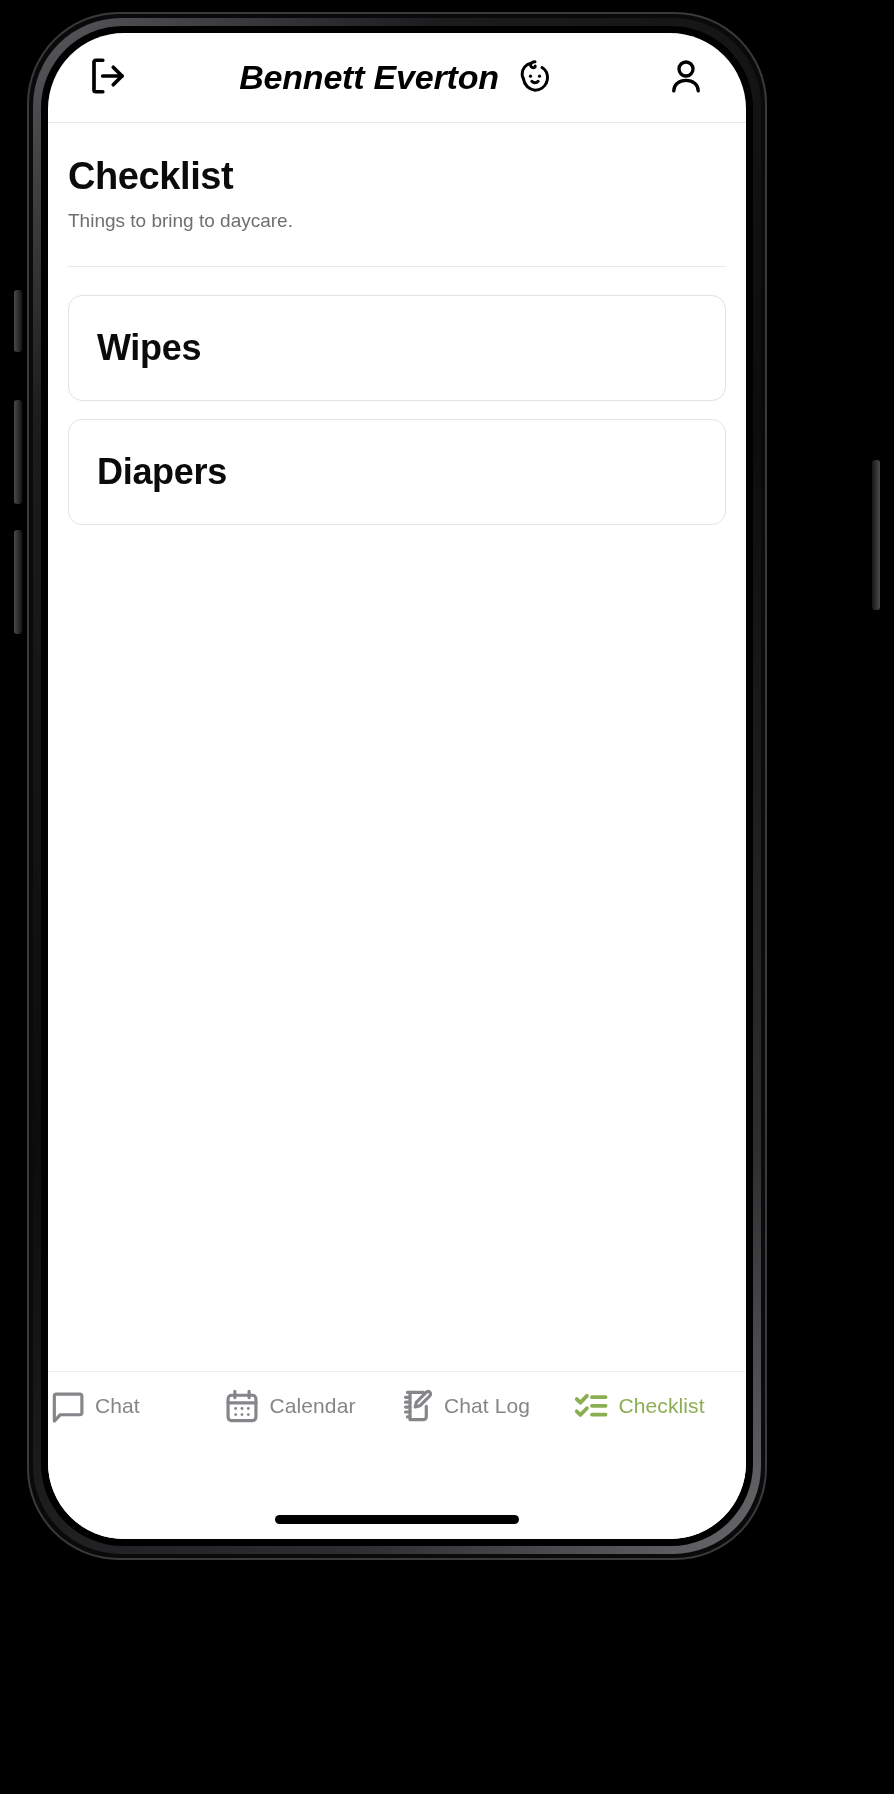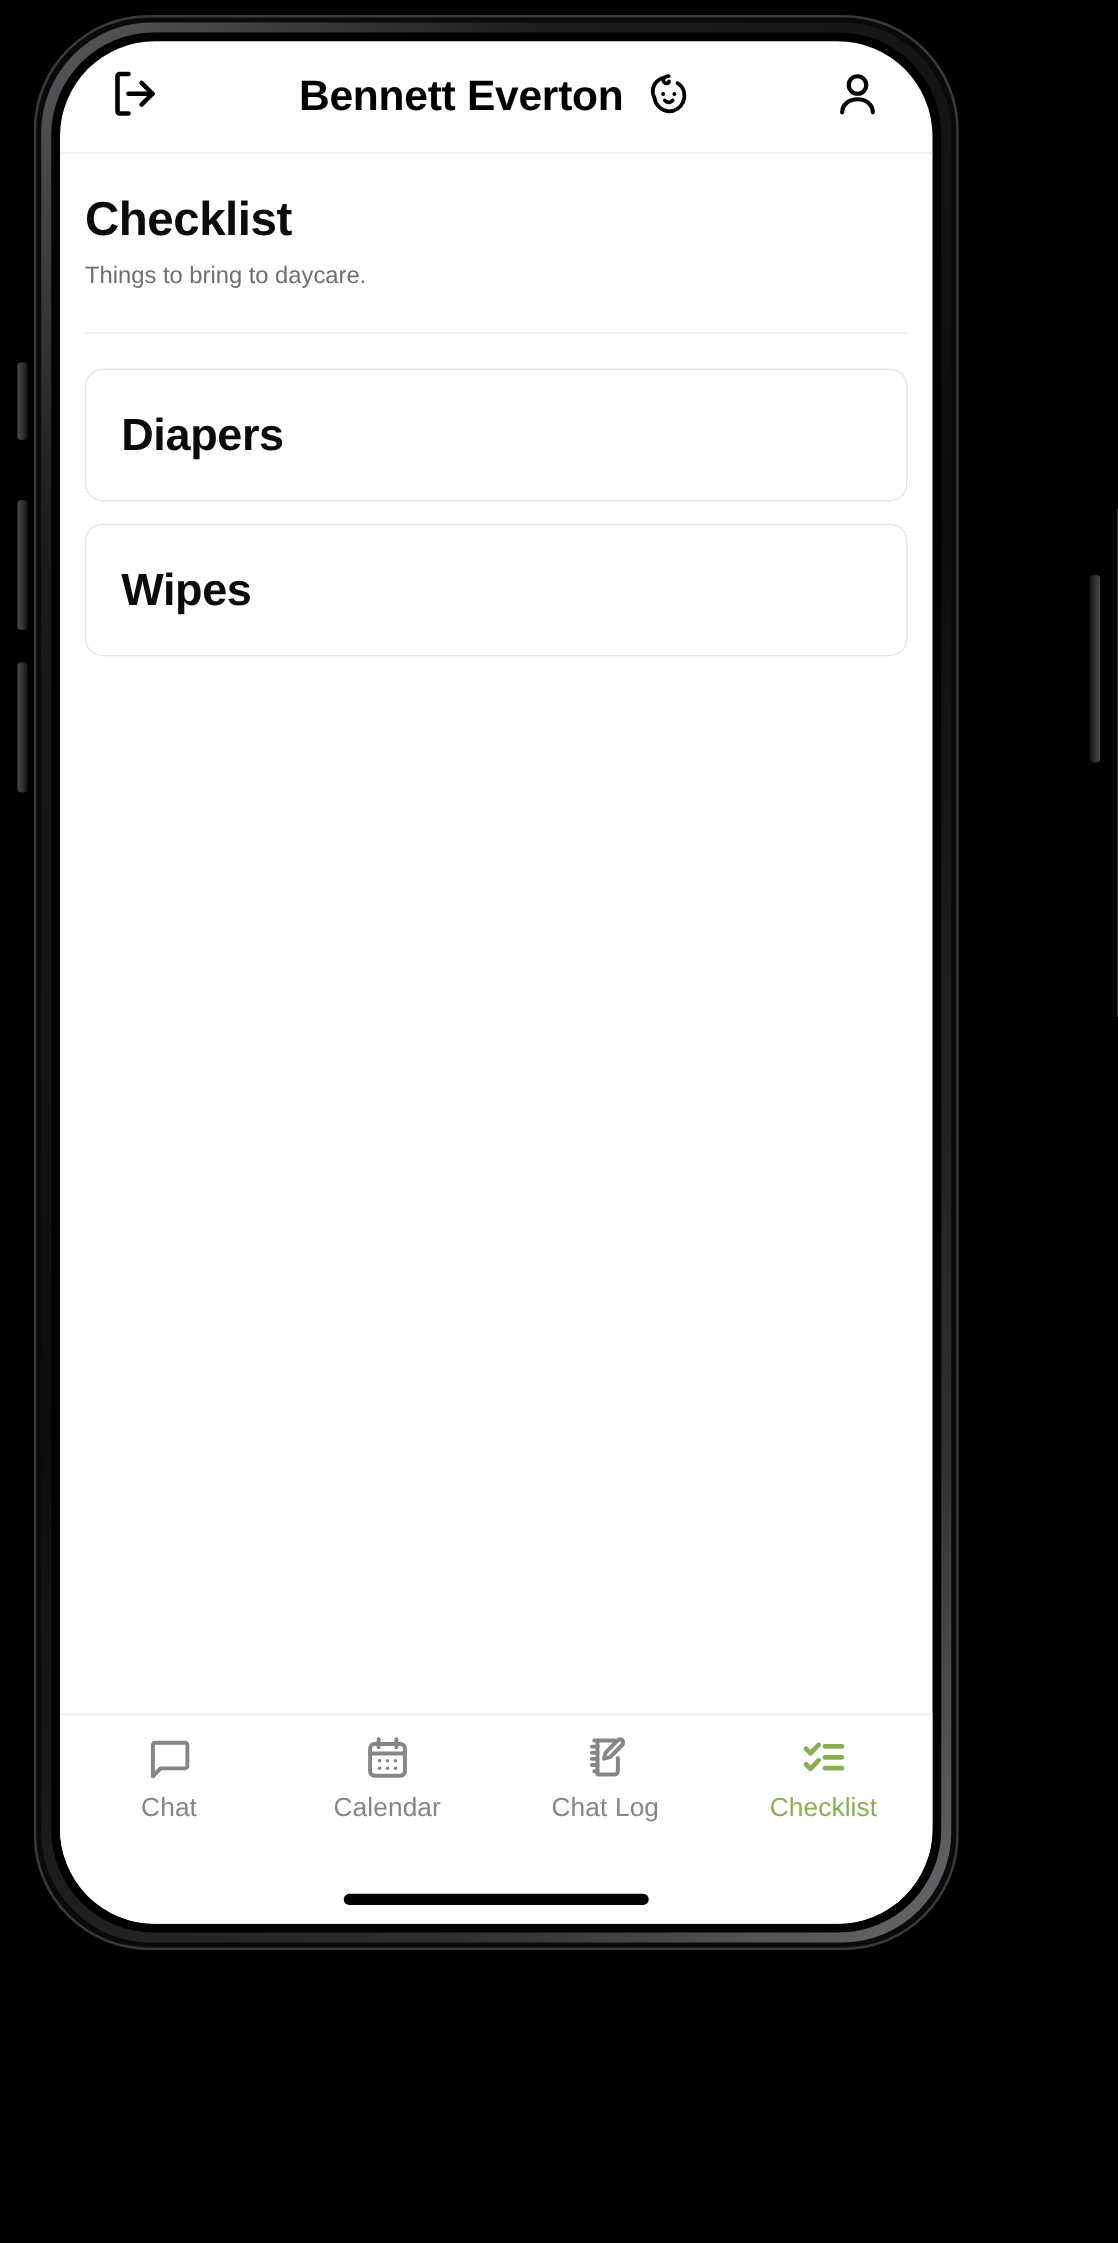--- a/index.html
+++ b/index.html
@@ -156,20 +156,21 @@
     align-items: center;
     justify-content: center;
     gap: 16px;
   }
   .hdr-title {
     font-size: 34px;
     font-weight: 700;
     color: #000;
     letter-spacing: -0.2px;
     white-space: nowrap;
+    font-style: italic;
   }
   .hdr-right { width: 72px; display: flex; align-items: center; justify-content: center; }
 
   
   .content {
     flex: 1 1 auto;
     padding: 0 20px;
     overflow: hidden;
     display: flex;
     flex-direction: column;
@@ -213,21 +214,21 @@
     flex: 0 0 128px;
     border-top: 1.5px solid #ededed;
     display: flex;
     align-items: flex-start;
     padding-top: 14px;
     background: #fff;
   }
   .tab {
     flex: 1;
     display: flex;
-    flex-direction: column;
+    flex-direction: row;
     align-items: center;
     gap: 9px;
   }
   .tab-icon {
     height: 40px;
     display: flex;
     align-items: center;
     justify-content: center;
   }
   .tab-label {
@@ -302,24 +303,24 @@
         </span>
       </div>
     </div>
 
     <div class="content">
       <div class="page-title">Checklist</div>
       <div class="page-subtitle">Things to bring to daycare.</div>
       <div class="divider"></div>
 
       <div class="card">
+        <span class="card-label">Wipes</span>
+      </div>
+      <div class="card">
         <span class="card-label">Diapers</span>
-      </div>
-      <div class="card">
-        <span class="card-label">Wipes</span>
       </div>
     </div>
 
     <div class="tabbar">
 
       <div class="tab">
         <span class="tab-icon">
           <svg width="38" height="38" viewBox="0 0 24 24" fill="none" stroke="#85858a" stroke-width="2" stroke-linecap="round" stroke-linejoin="round">
             <path d="M20 4.5H5.2A1.2 1.2 0 0 0 4 5.7v15.8l3.8-4h12.4a1.2 1.2 0 0 0 1.2-1.2V5.7a1.2 1.2 0 0 0-1.4-1.2z"></path>
           </svg>

